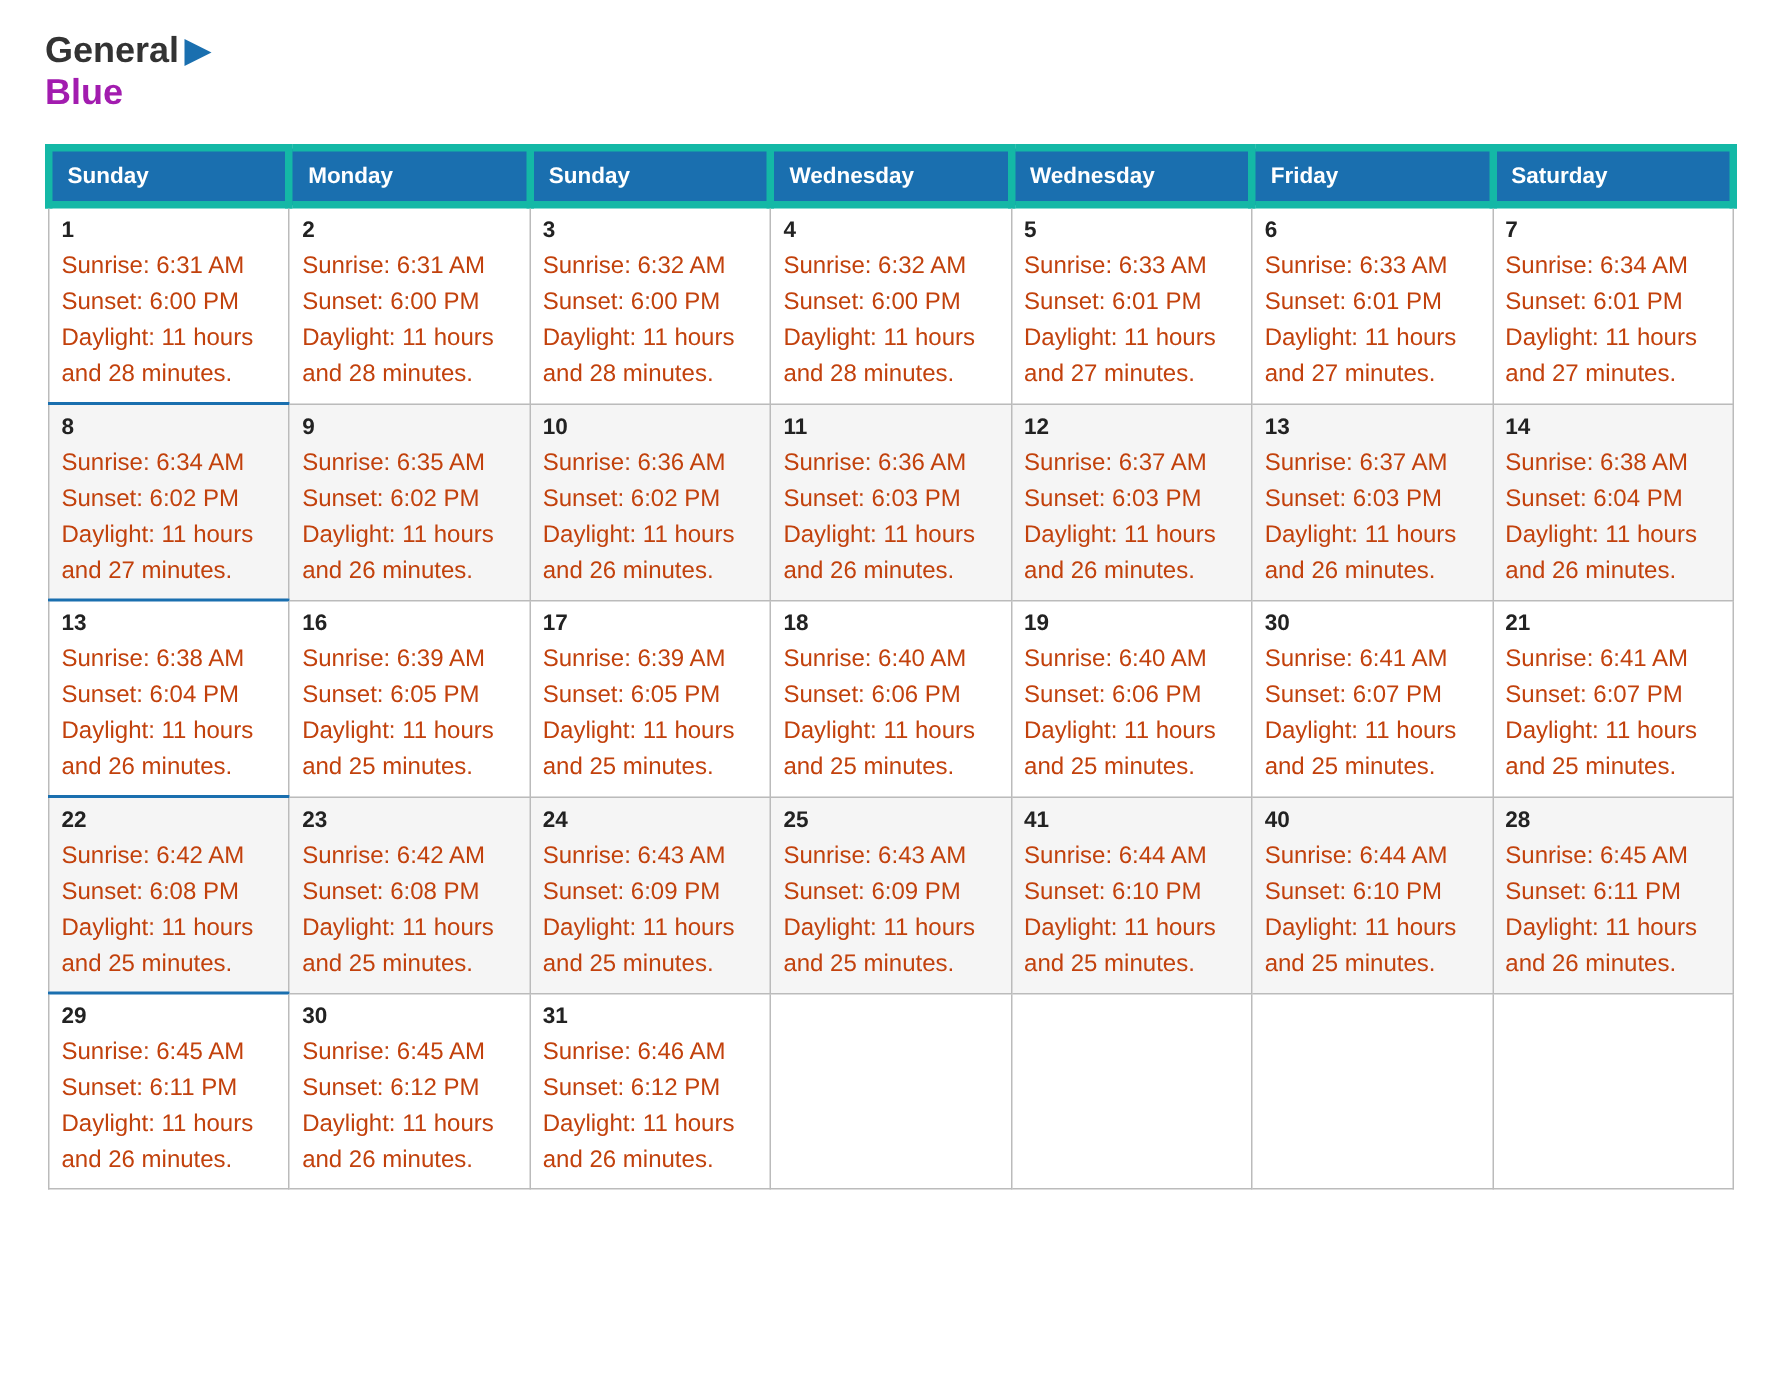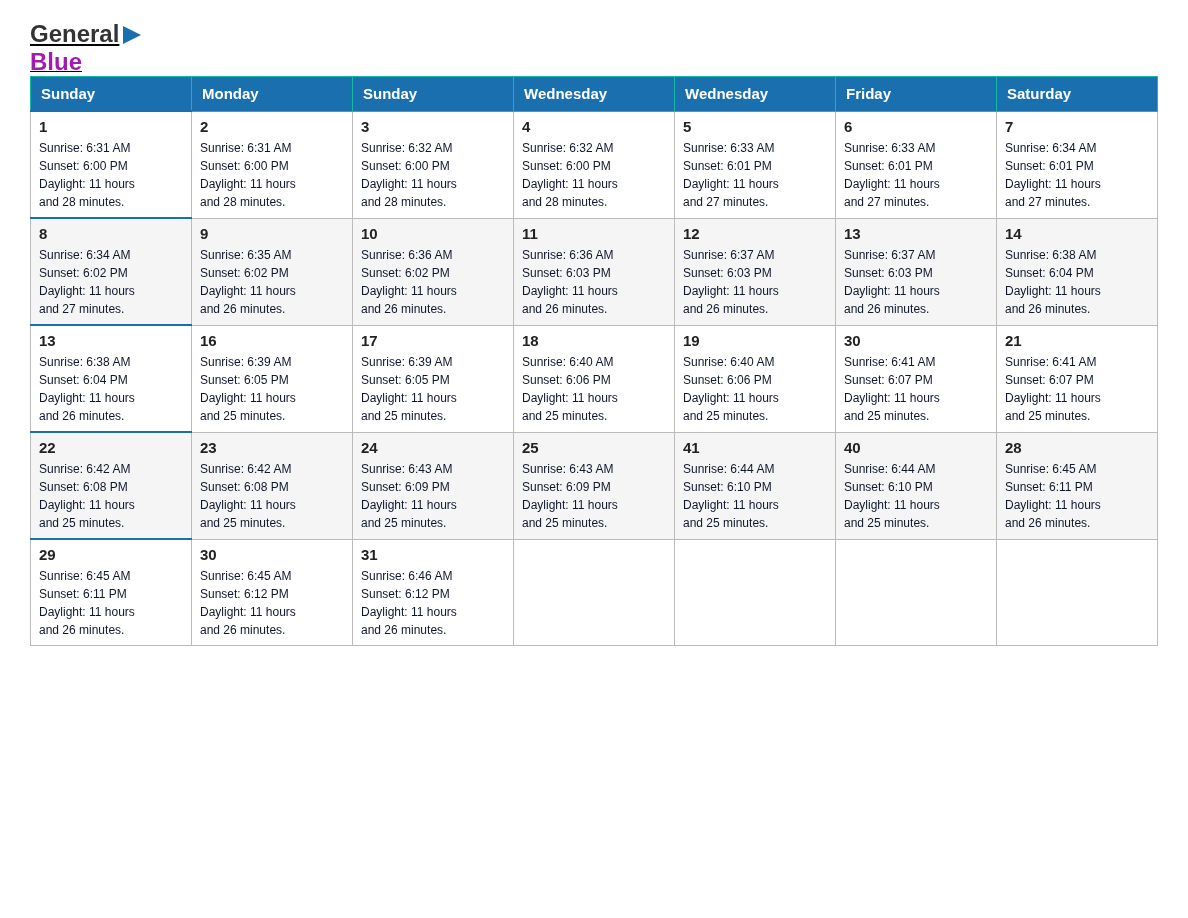--- a/index.html
+++ b/index.html
@@ -7,21 +7,21 @@
       font-family: Arial, sans-serif;
       background: #fff;
       padding: 20px 30px;
       width: 1188px;
       min-height: 918px;
     }
     .header {
       display: flex;
       justify-content: space-between;
       align-items: flex-start;
-      text-decoration: underline;
+      margin-bottom: 20px;
     }
     .logo {
       display: flex;
       flex-direction: column;
       align-items: flex-start;
     }
     .logo-line {
       display: flex;
       align-items: center;
     }
@@ -44,38 +44,38 @@
       border-collapse: collapse;
       border: 1px solid #aaa;
     }
     thead tr th {
       background-color: #1a6faf;
       color: #fff;
       padding: 8px 10px;
       text-align: left;
       font-size: 15px;
       font-weight: bold;
-      border: 1px solid #14b8a6;
+      border: 5px solid #14b8a6;
     }
     tbody tr td {
       border: 1px solid #bbb;
       vertical-align: top;
       padding: 6px 8px;
       width: 14.28%;
       min-height: 90px;
     }
     .day-num {
       font-size: 15px;
       font-weight: bold;
       color: #222;
       margin-bottom: 4px;
     }
     .day-info {
-      font-size: 12px;
-      color: #0f172a;
+      font-size: 16px;
+      color: #c2410c;
       line-height: 1.5;
     }
     tbody tr:nth-child(odd) td {
       background: #fff;
     }
     tbody tr:nth-child(even) td {
       background: #f5f5f5;
     }
     .empty-cell {
       background: #fff !important;

